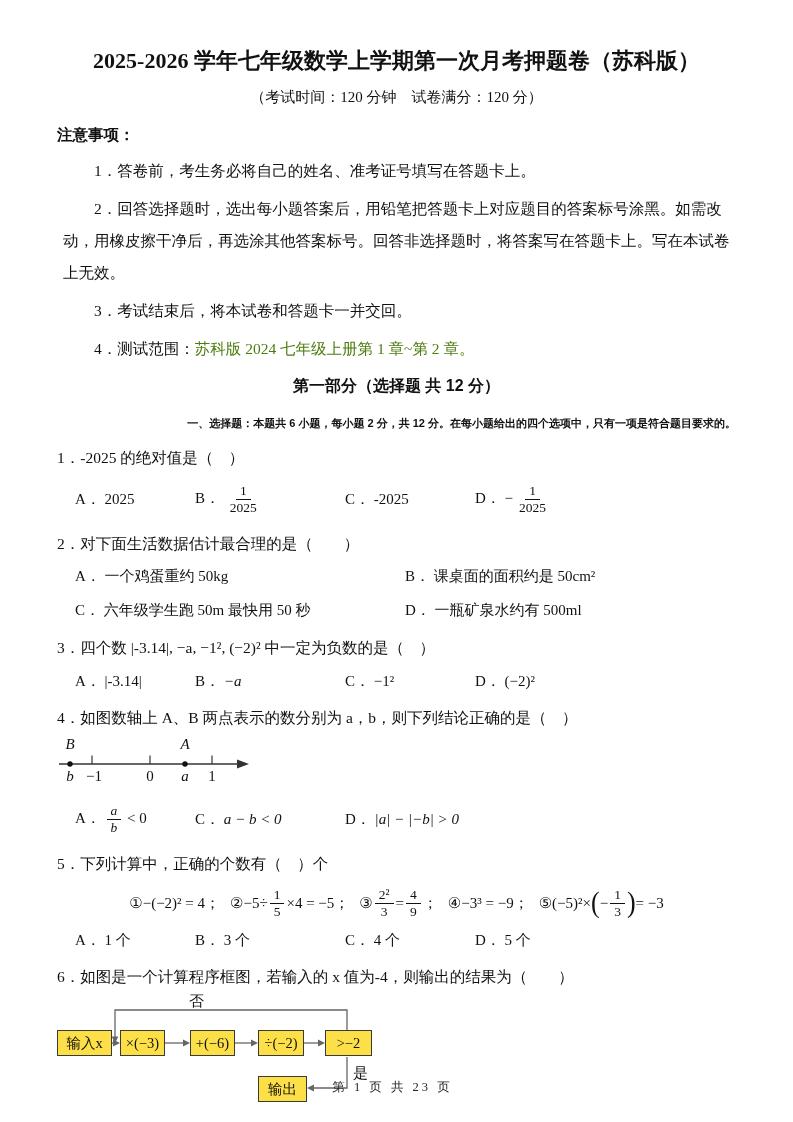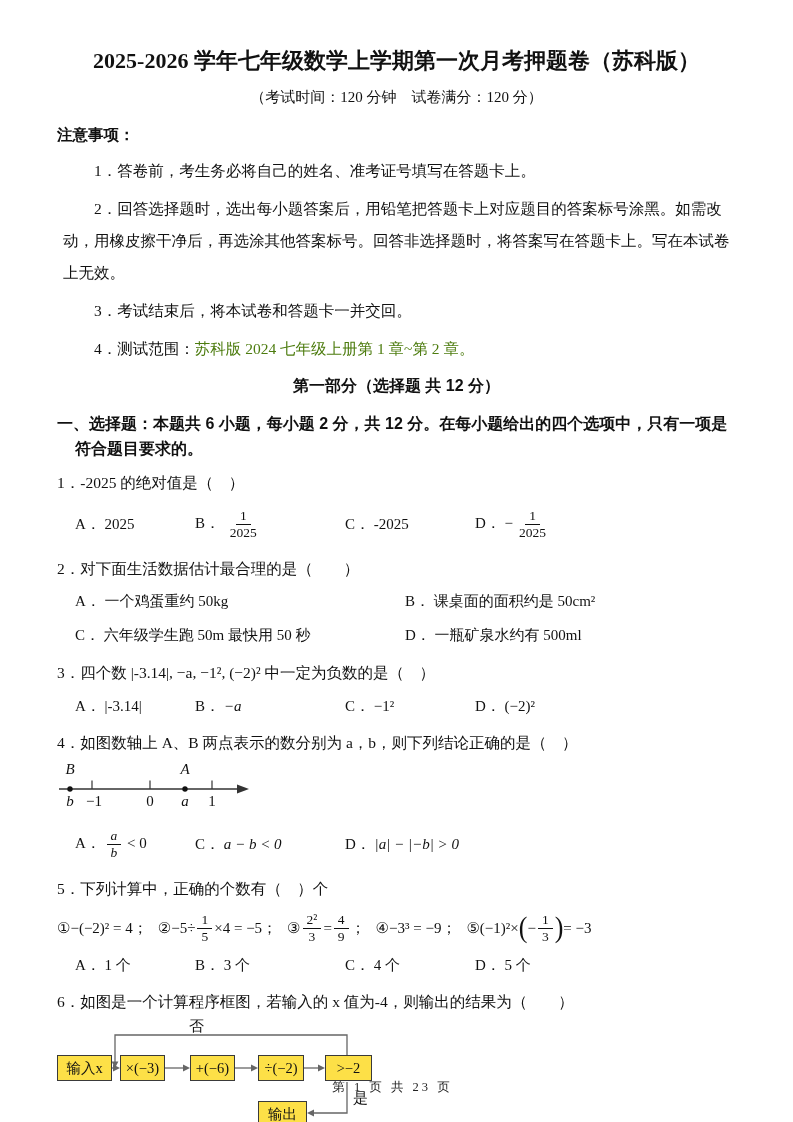--- a/index.html
+++ b/index.html
@@ -7,31 +7,31 @@
     width:793px;height:1122px;position:relative;background:#ffffff;color:#111;
     font-family:"Liberation Serif","DejaVu Serif",serif;font-size:15px;
     box-sizing:border-box;padding:40px 57px 0 57px;overflow:hidden;
   }
   .title{font-size:22px;font-weight:bold;text-align:center;margin:6px 0 12px 0;line-height:30px;}
   .subtitle{text-align:center;font-size:15px;margin:0 0 14px 0;}
   .notice-h{font-weight:bold;font-family:"Liberation Sans","DejaVu Sans",sans-serif;font-size:15.5px;line-height:28px;margin:0;}
   .para{line-height:32px;margin:6px;text-indent:2em;font-size:15.5px;}
   .red{color:#4d7c0f;}
   .part-h{text-align:center;font-weight:bold;font-family:"Liberation Sans","DejaVu Sans",sans-serif;font-size:16px;margin:8px 0 6px 0;line-height:26px;}
-  .intro{font-weight:bold;font-family:"Liberation Sans","DejaVu Sans",sans-serif;font-size:16px;line-height:25px;margin:12px 0 6px 0;padding-left:18px;text-indent:-18px;}
+  .intro{font-weight:bold;font-family:"Liberation Sans","DejaVu Sans",sans-serif;font-size:11px;line-height:25px;margin:12px 0 6px 0;padding-left:18px;text-indent:-18px;text-align:right;}
   .stem{line-height:29px;margin:7px 0 2px 0;font-size:15.5px;}
   .row4{display:grid;grid-template-columns:120px 150px 130px 1fr;margin:4px 0 4px 18px;align-items:center;line-height:30px;}
   .row2{display:grid;grid-template-columns:330px 1fr;margin:2px 0 2px 18px;align-items:center;line-height:32px;}
   .opt{white-space:nowrap;}
   .tall{min-height:46px;}
   .frac{display:inline-flex;flex-direction:column;align-items:center;vertical-align:middle;line-height:1.15;font-size:13.5px;margin:0 2px;}
   .frac .num{display:block;padding:0 4px;border-bottom:1px solid #111;}
   .frac .den{display:block;padding:0 4px;}
   .it{font-style:italic;}
-  .exprline{display:flex;align-items:center;line-height:1.1;margin:9px 0 6px 0;white-space:nowrap;font-size:15px;}
+  .exprline{display:flex;align-items:center;line-height:1.1;margin:9px 0 6px 0;white-space:nowrap;font-size:15px;justify-content:center;}
   .exprline>span{display:inline-flex;align-items:center;}
   .bigp{font-size:26px;font-weight:300;line-height:1;transform:scaleY(1.15);}
   .gap{width:10px;display:inline-block;}
   
   .fig-numline{margin:2px 0 0 0;}
   .flow{position:relative;width:360px;height:118px;margin:6px 0 0 0;}
   .flow svg{position:absolute;left:0;top:0;}
   .fbox{position:absolute;border:1.5px solid #3a3a3a;background:#fde047;text-align:center;
         font-size:14.5px;height:24px;line-height:24px;box-sizing:content-box;}
   .flabel{position:absolute;font-size:15px;line-height:16px;}
@@ -137,21 +137,21 @@
       <span class="frac">
         <span class="num">4</span>
         <span class="den">9</span>
       </span>
       <span>；</span>
     </span>
     <span class="gap"></span>
   <span>④−3³ = −9；</span>
     <span class="gap"></span>
   <span>
-      <span>⑤(−1)²×</span>
+      <span>⑤(−5)²×</span>
       <span class="bigp">(</span>
       <span>−</span>
       <span class="frac">
         <span class="num">1</span>
         <span class="den">3</span>
       </span>
       <span class="bigp">)</span>
       <span>= −3</span>
     </span>
 </div>

